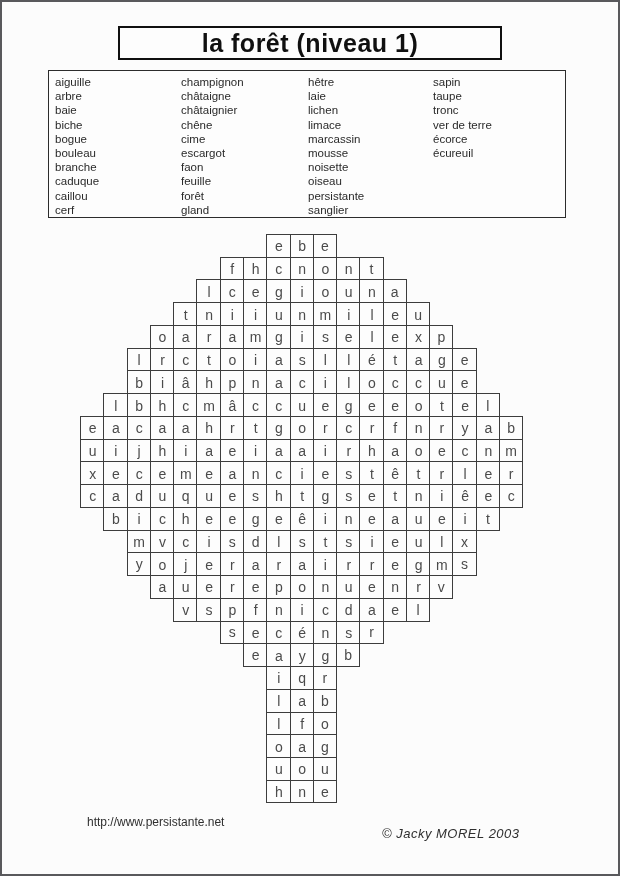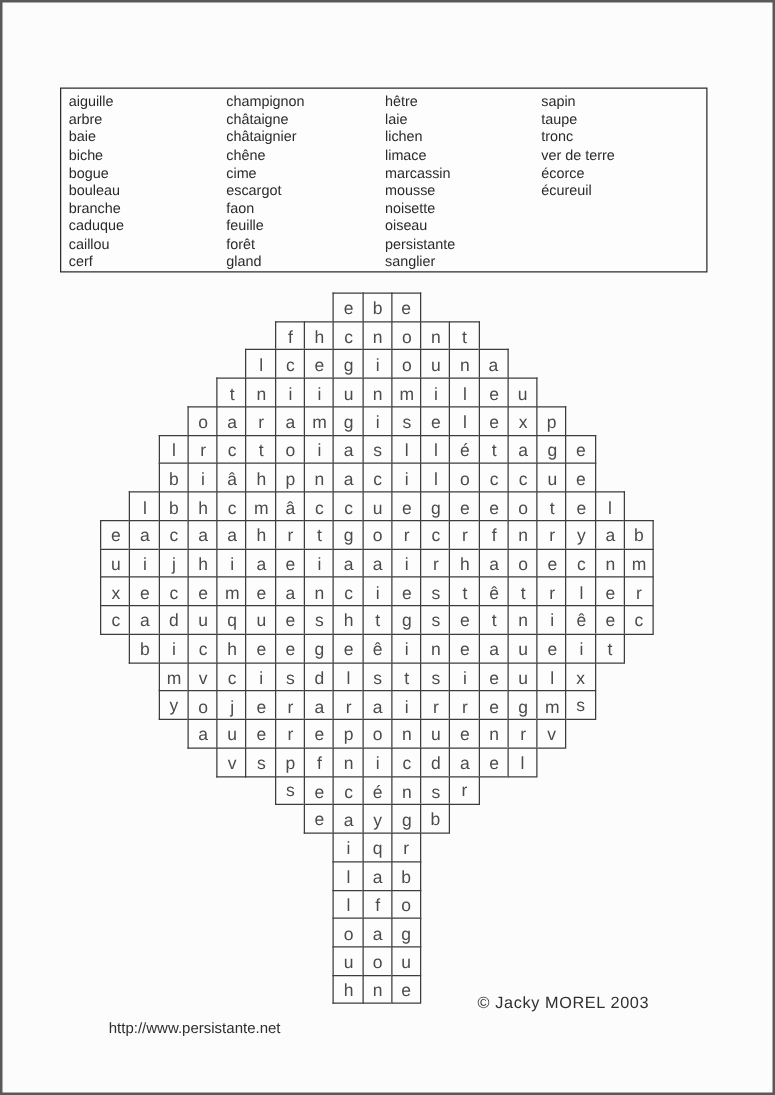--- a/index.html
+++ b/index.html
@@ -50,30 +50,33 @@
     box-sizing:border-box;
     background:#fdfdfd;
     display:flex;align-items:center;justify-content:center;
     font-size:14px;color:#4b4b4b;
   }
   .footer-url{
     position:absolute;left:85px;top:813px;
     font-size:12px;color:#2f2f2f;
   }
   .footer-copyright{
-    position:absolute;left:380px;top:792px;
-    font-size:13px;color:#2f2f2f;
+    position:absolute;left:380px;top:824px;
+    font-size:13px;color:#2f2f2f;font-style:italic;
     letter-spacing:0.5px;
   }
 </style>
 </head>
 <body>
 
 <div class="page">
 
+  <div class="title-box">
+    <span class="title-text">la forêt (niveau 1)</span>
+  </div>
 
   <div class="word-list">
       <div class="wl-col" style="left: 6px;">
         <div class="word">aiguille</div>
         <div class="word">arbre</div>
         <div class="word">baie</div>
         <div class="word">biche</div>
         <div class="word">bogue</div>
         <div class="word">bouleau</div>
         <div class="word">branche</div>

